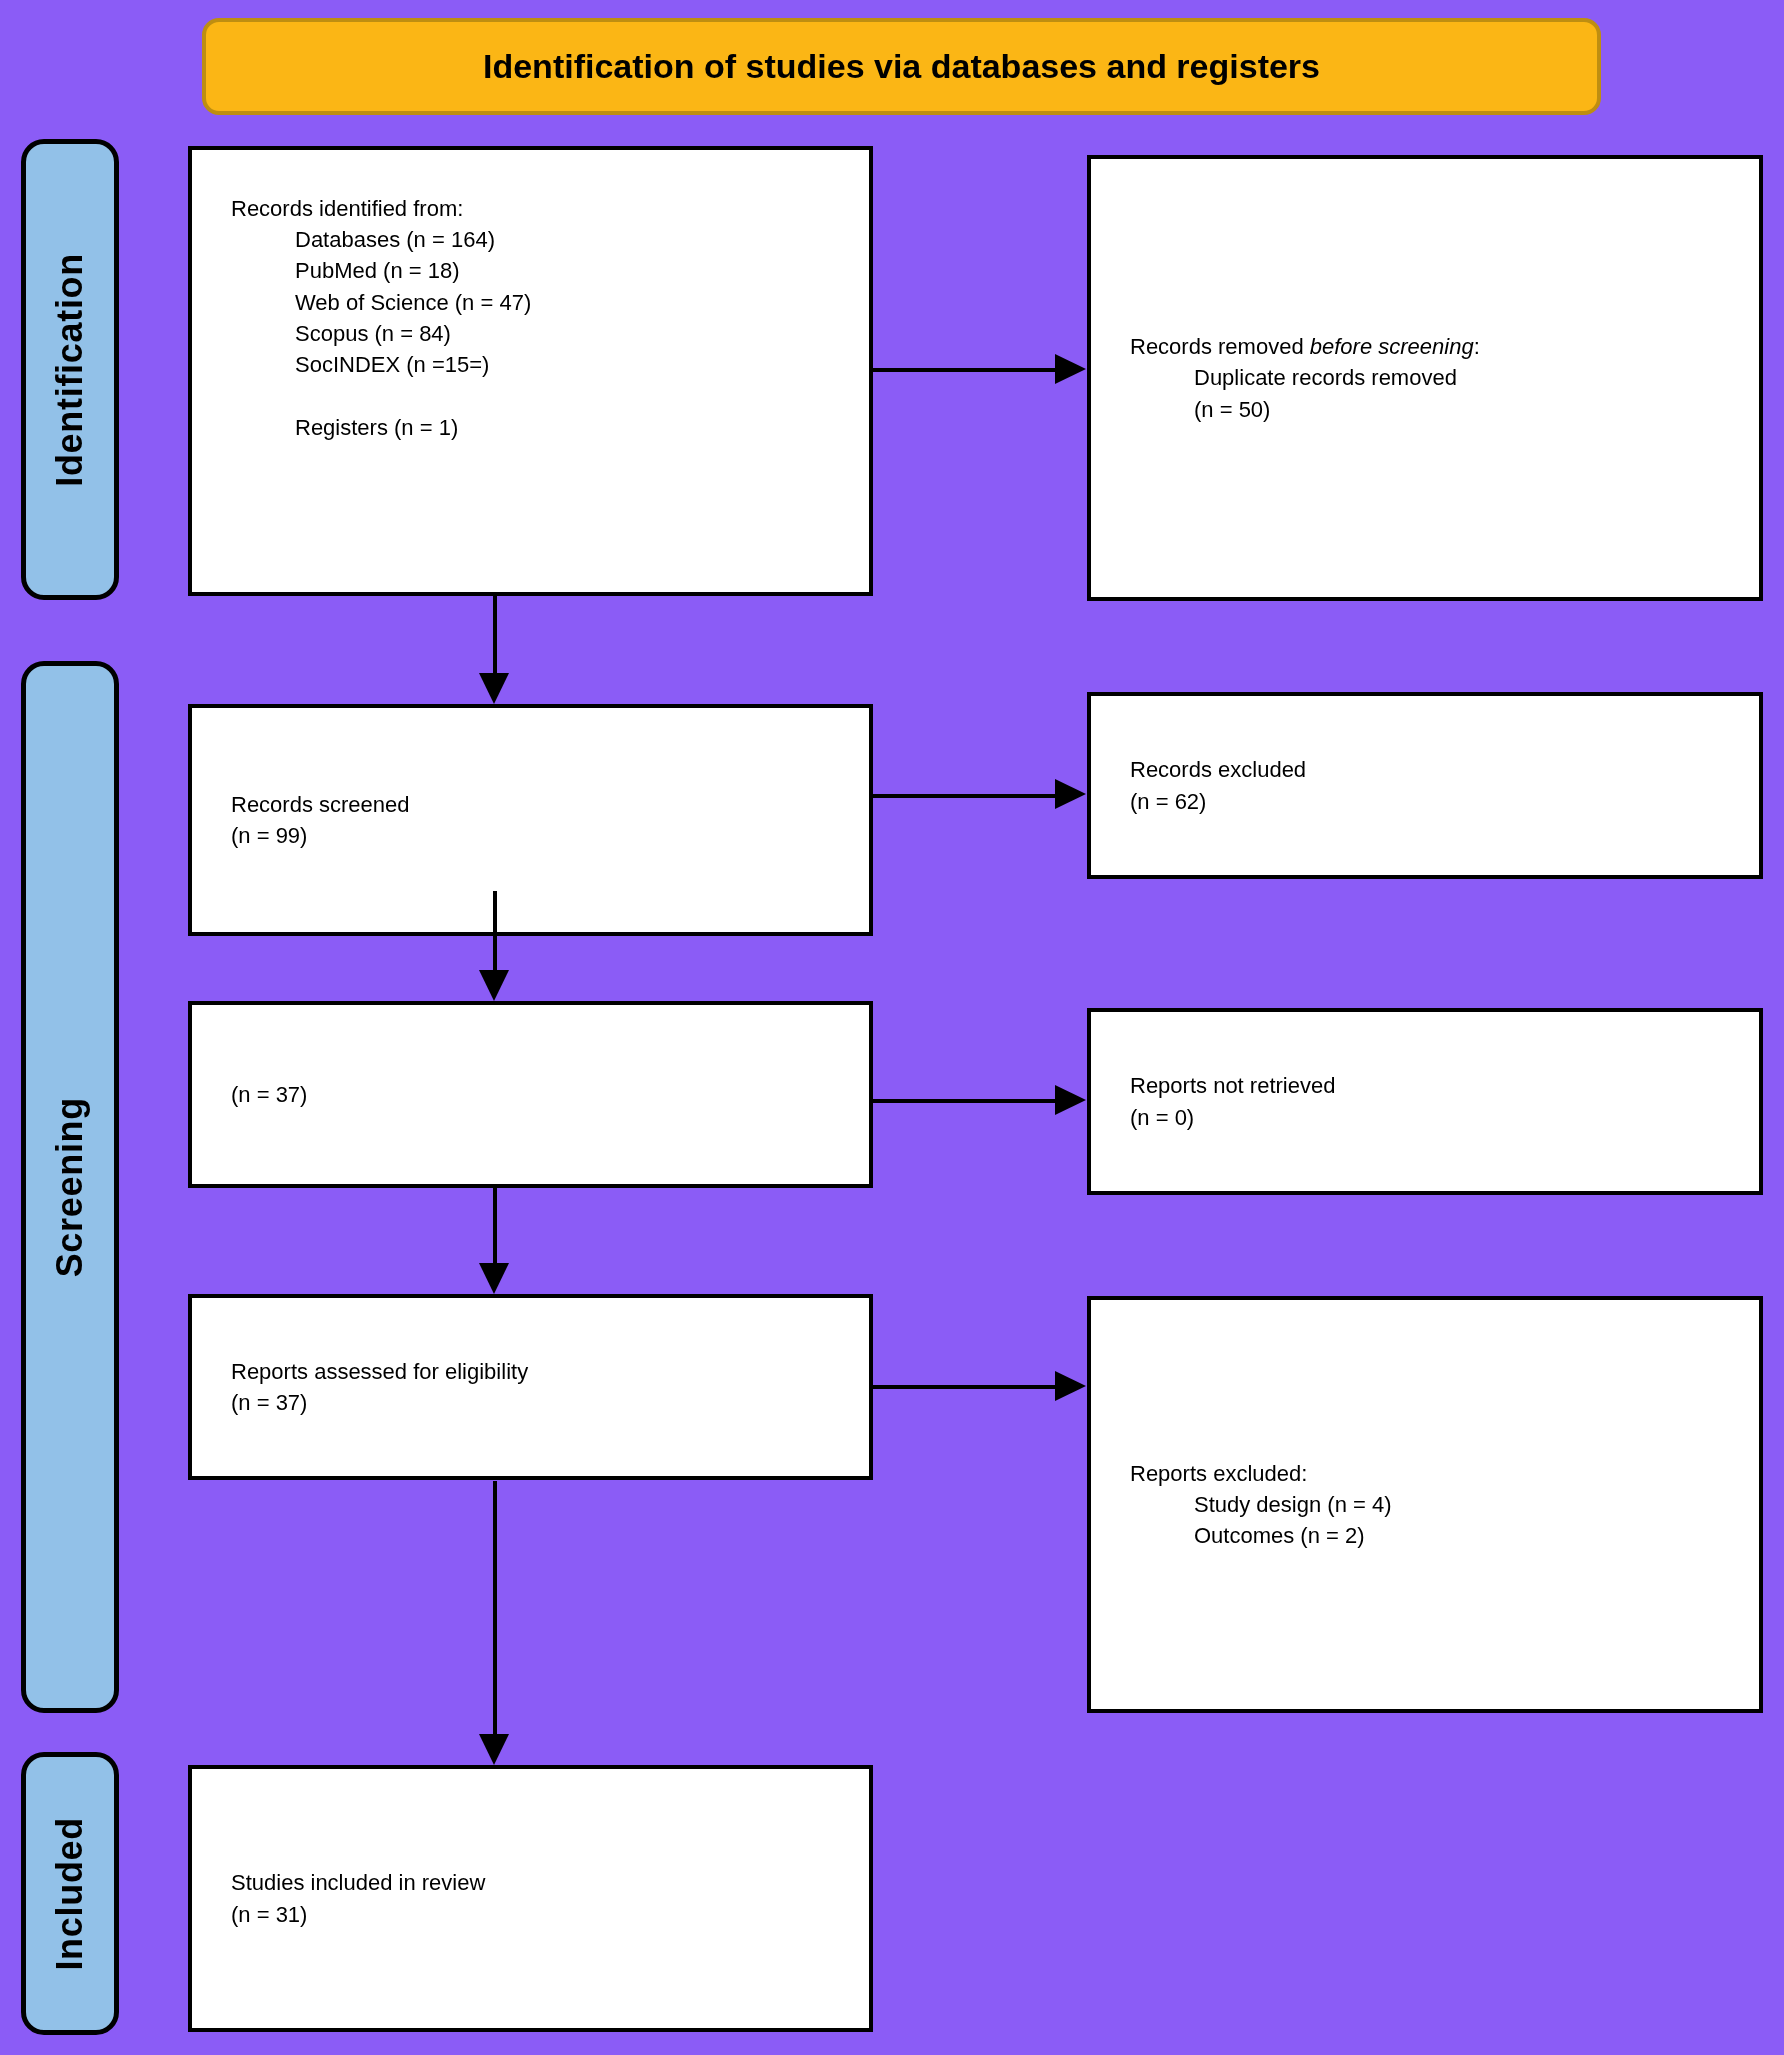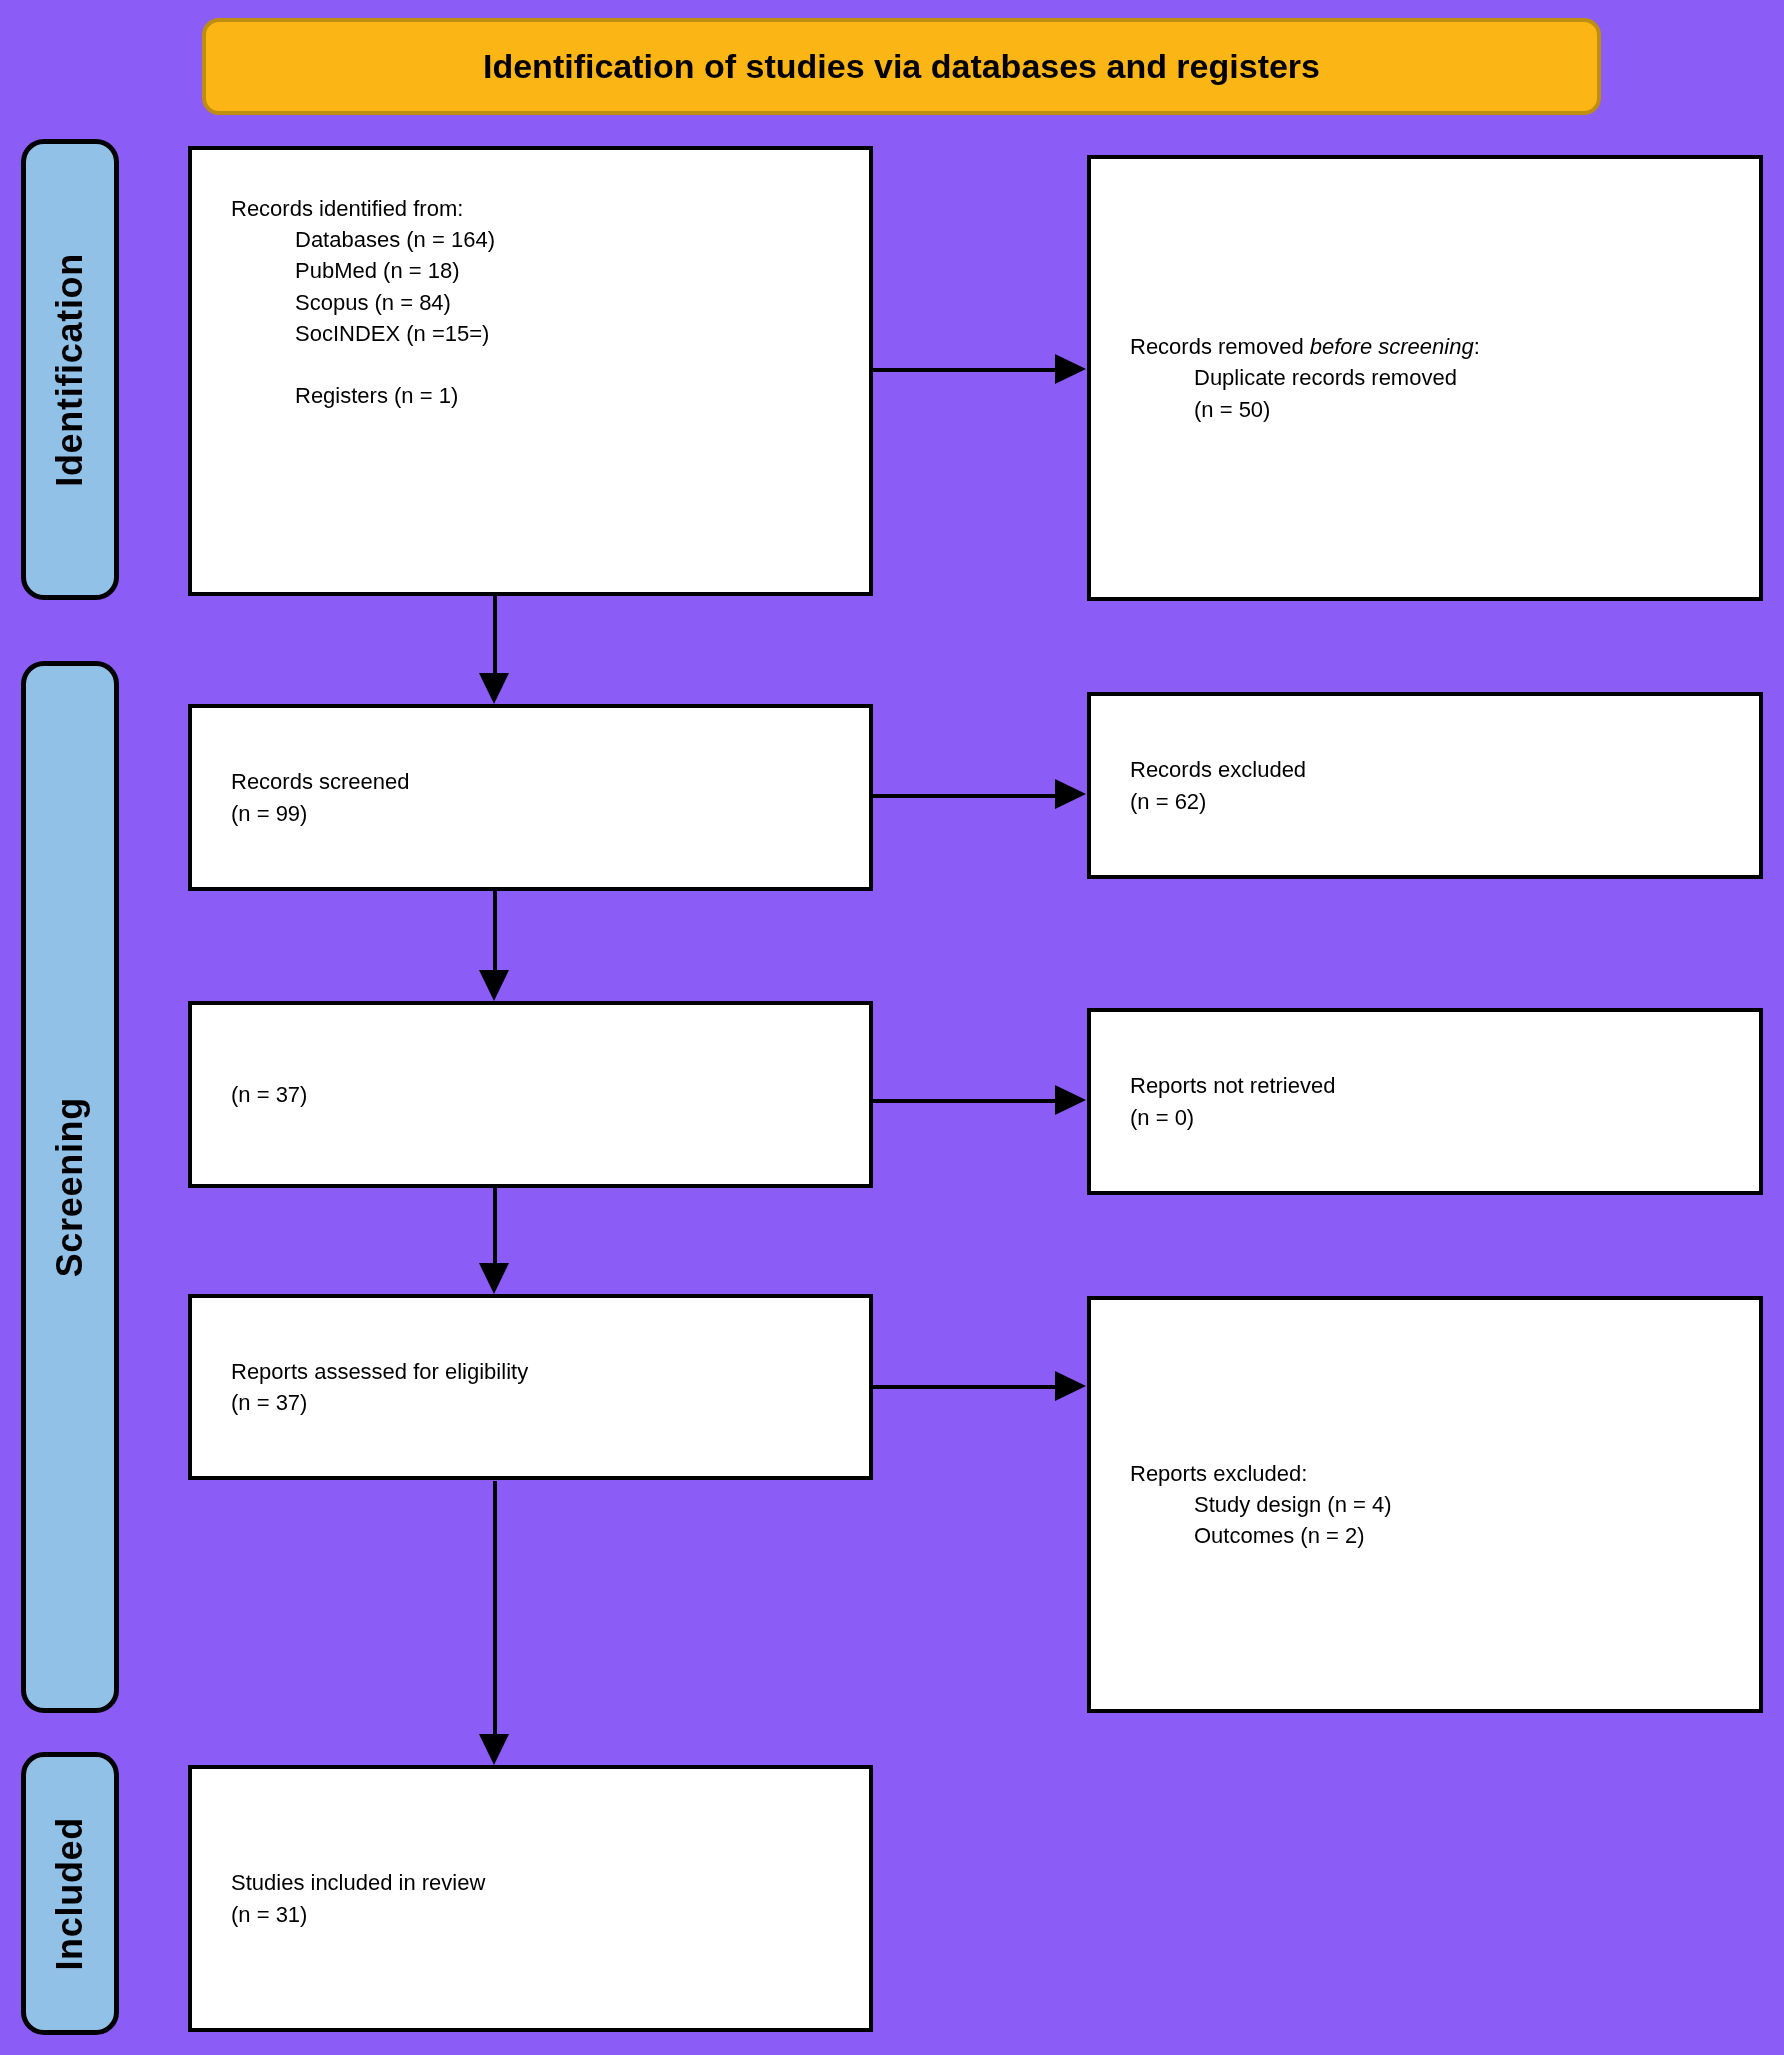--- a/index.html
+++ b/index.html
@@ -66,21 +66,21 @@
     padding: 14.2px 28.4px 14.2px 39px;
   }
   .fbox.top-align { justify-content: flex-start; padding-top: 43px; }
   .line { min-height: 1.42em; }
   .indent { padding-left: 64px; }
   .wrap-narrow { max-width: 469px; }
   i { font-style: italic; }
 
   #box-records-identified { left: 188px; top: 146px;  width: 685px; height: 450px; }
   #box-records-removed    { left: 1087px; top: 155px; width: 676px; height: 446px; }
-  #box-records-screened   { left: 188px; top: 704px;  width: 685px; height: 187px; }
+  #box-records-screened   { left: 188px; top: 704px;  width: 685px; height: 232px; }
   #box-records-excluded   { left: 1087px; top: 692px; width: 676px; height: 187px; }
   #box-reports-sought     { left: 188px; top: 1001px; width: 685px; height: 187px; }
   #box-reports-not-retrieved { left: 1087px; top: 1008px; width: 676px; height: 187px; }
   #box-reports-assessed   { left: 188px; top: 1294px; width: 685px; height: 186px; }
   #box-reports-excluded   { left: 1087px; top: 1296px; width: 676px; height: 417px; }
   #box-studies-included   { left: 188px; top: 1765px; width: 685px; height: 267px; }
 
   
   .vline {
     position: absolute; width: 3.6px;
@@ -129,20 +129,21 @@
     <span class="stage-label">Screening</span>
   </div>
   <div class="stage-bar" id="bar-included">
     <span class="stage-label">Included</span>
   </div>
 
   <div class="fbox top-align" id="box-records-identified">
     <div class="line">Records identified from:</div>
     <div class="line indent">Databases (n = 164)</div>
     <div class="line indent">PubMed (n = 18)</div>
+    <div class="line indent">Web of Science (n = 47)</div>
     <div class="line indent">Scopus (n = 84)</div>
     <div class="line indent">SocINDEX (n =15=)</div>
     <div class="line indent"></div>
     <div class="line indent">Registers (n = 1)</div>
   </div>
 
   <div class="fbox" id="box-records-screened">
     <div class="line">Records screened</div>
     <div class="line">(n = 99)</div>
   </div>

